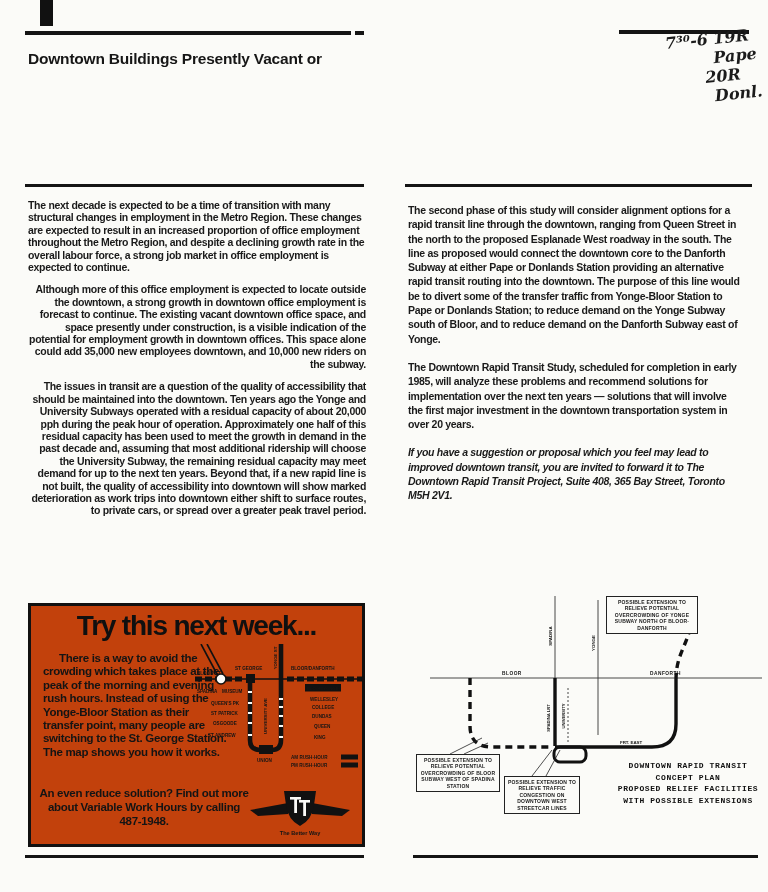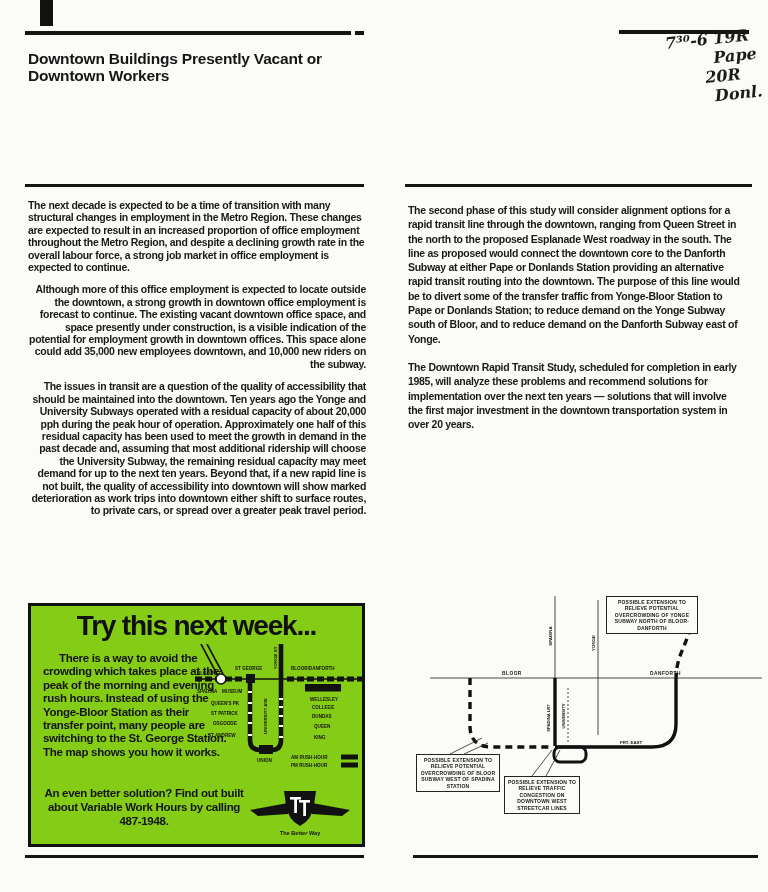--- a/index.html
+++ b/index.html
@@ -16,21 +16,21 @@
   .hw1{padding-right:10px;} .hw2{padding-right:4px;} .hw3{padding-right:22px;} .hw4{padding-right:2px;}
   .col{position:absolute;}
   .col p{margin:0 0 9px;font-size:10.5px;font-weight:700;letter-spacing:-0.3px;color:#1a1a1a;}
   .col-left{left:28px;top:199px;width:338px;}
   .col-left p{line-height:12.4px;margin-bottom:8px;}
   .col-left p + p{margin-top:10px;text-align:right;}
   .col-right{left:408px;top:203px;width:336px;}
   .col-right p{line-height:14.3px;margin-bottom:14px;}
   .italic{font-style:italic;}
   .adbox{position:absolute;left:28px;top:603px;width:331px;height:238px;border:3px solid #111;
-         background:#84cc16;}
+         background:#c2410c;}
   .ad-headline{position:absolute;left:0;top:4px;width:100%;text-align:center;font-size:28px;
          font-weight:700;letter-spacing:-1.2px;color:#101010;}
   .ad-body{position:absolute;left:12px;top:46px;width:188px;font-size:11.5px;font-weight:700;
          line-height:13.4px;letter-spacing:-0.3px;text-indent:16px;text-align:left;}
   .ad-body2{position:absolute;left:8px;top:180px;width:210px;font-size:11.5px;font-weight:700;
          line-height:14px;letter-spacing:-0.3px;text-align:center;}
   .mapwrap{position:absolute;left:164px;top:38px;width:172px;height:148px;}
   .logowrap{position:absolute;right:10px;bottom:6px;width:104px;height:50px;}
   .diagram{position:absolute;left:402px;top:588px;width:366px;height:262px;}
   .diagram svg{position:absolute;left:0;top:0;}
@@ -49,21 +49,20 @@
 
 <div class="page">
 
   <div class="tab"></div>
   <div class="rule" style="left:25px;top:31px;width:326px;height:4px;"></div>
   <div class="rule" style="left:355px;top:31px;width:9px;height:4px;"></div>
   <div class="rule" style="left:619px;top:30px;width:130px;height:4px;"></div>
 
   <div class="title">
     <div>Downtown Buildings Presently Vacant or</div>
-    <div>Downtown Workers</div>
   </div>
 
   <div class="handwriting">
     <div class="hw1">7³⁰-6  19R</div>
     <div class="hw2">Pape</div>
     <div class="hw3">20R</div>
     <div class="hw4">Donl.</div>
   </div>
 
   <div class="rule" style="left:25px;top:184px;width:339px;height:3px;"></div>
@@ -71,27 +70,28 @@
 
   <div class="col col-left">
     <p>The next decade is expected to be a time of transition with many structural changes in employment in the Metro Region. These changes are expected to result in an increased proportion of office employment throughout the Metro Region, and despite a declining growth rate in the overall labour force, a strong job market in office employment is expected to continue.</p>
     <p>Although more of this office employment is expected to locate outside the downtown, a strong growth in downtown office employment is forecast to continue. The existing vacant downtown office space, and space presently under construction, is a visible indication of the potential for employment growth in downtown offices. This space alone could add 35,000 new employees downtown, and 10,000 new riders on the subway.</p>
     <p>The issues in transit are a question of the quality of accessibility that should be maintained into the downtown. Ten years ago the Yonge and University Subways operated with a residual capacity of about 20,000 pph during the peak hour of operation. Approximately one half of this residual capacity has been used to meet the growth in demand in the past decade and, assuming that most additional ridership will choose the University Subway, the remaining residual capacity may meet demand for up to the next ten years. Beyond that, if a new rapid line is not built, the quality of accessibility into downtown will show marked deterioration as work trips into downtown either shift to surface routes, to private cars, or spread over a greater peak travel period.</p>
   </div>
 
   <div class="col col-right">
     <p>The second phase of this study will consider alignment options for a rapid transit line through the downtown, ranging from Queen Street in the north to the proposed Esplanade West roadway in the south. The line as proposed would connect the downtown core to the Danforth Subway at either Pape or Donlands Station providing an alternative rapid transit routing into the downtown. The purpose of this line would be to divert some of the transfer traffic from Yonge-Bloor Station to Pape or Donlands Station; to reduce demand on the Yonge Subway south of Bloor, and to reduce demand on the Danforth Subway east of Yonge.</p>
     <p>The Downtown Rapid Transit Study, scheduled for completion in early 1985, will analyze these problems and recommend solutions for implementation over the next ten years — solutions that will involve the first major investment in the downtown transportation system in over 20 years.</p>
+    <p class="italic">If you have a suggestion or proposal which you feel may lead to improved downtown transit, you are invited to forward it to The Downtown Rapid Transit Project, Suite 408, 365 Bay Street, Toronto M5H 2V1.</p>
   </div>
 
   <div class="adbox">
     <div class="ad-headline">Try this next week...</div>
     <div class="ad-body">There is a way to avoid the crowding which takes place at the peak of the morning and evening rush hours. Instead of using the Yonge-Bloor Station as their transfer point, many people are switching to the St. George Station. The map shows you how it works.</div>
     <div class="ad-body2">
-      <span>An even better solution? Find out built about Variable Work Hours by calling </span><span>487-1948</span><span>.</span>
+      <span>An even reduce solution? Find out more about Variable Work Hours by calling </span><span>487-1948</span><span>.</span>
     </div>
 
     <div class="mapwrap">
       <svg width="172" height="148" viewBox="0 0 172 148">
 
         <line x1="6" y1="0" x2="23" y2="32" stroke="#111" stroke-width="1.6"></line>
         <line x1="12" y1="0" x2="28" y2="30" stroke="#111" stroke-width="1.6"></line>
 
         <line x1="0" y1="35" x2="170" y2="35" stroke="#111" stroke-width="1.6"></line>
         <line x1="0" y1="35" x2="48" y2="35" stroke="#111" stroke-width="5" stroke-dasharray="7,3"></line>
@@ -181,18 +181,24 @@
       <text x="248" y="87" font-size="4.8" letter-spacing="0.5">DANFORTH</text>
       <text x="150" y="48" font-size="4.4" transform="rotate(-90 150 48)" text-anchor="middle">SPADINA</text>
       <text x="193" y="55" font-size="4.4" transform="rotate(-90 193 55)" text-anchor="middle">YONGE</text>
       <text x="148" y="130" font-size="4.2" transform="rotate(-90 148 130)" text-anchor="middle">SPADINA LRT</text>
       <text x="163" y="128" font-size="4.2" transform="rotate(-90 163 128)" text-anchor="middle">UNIVERSITY</text>
       <text x="218" y="156" font-size="4.4">FRT. EAST</text>
     </svg>
     <div class="callout co-top">POSSIBLE EXTENSION TO RELIEVE POTENTIAL OVERCROWDING OF YONGE SUBWAY NORTH OF BLOOR-DANFORTH</div>
     <div class="callout co-west">POSSIBLE EXTENSION TO RELIEVE POTENTIAL OVERCROWDING OF BLOOR SUBWAY WEST OF SPADINA STATION</div>
     <div class="callout co-street">POSSIBLE EXTENSION TO RELIEVE TRAFFIC CONGESTION ON DOWNTOWN WEST STREETCAR LINES</div>
+    <div class="caption">
+      <div>DOWNTOWN RAPID TRANSIT</div>
+      <div>CONCEPT PLAN</div>
+      <div>PROPOSED RELIEF FACILITIES</div>
+      <div>WITH POSSIBLE EXTENSIONS</div>
+    </div>
   </div>
 
   <div class="rule" style="left:25px;top:855px;width:339px;height:3px;"></div>
   <div class="rule" style="left:413px;top:855px;width:345px;height:3px;"></div>
 
 </div>
 
 </body></html>

